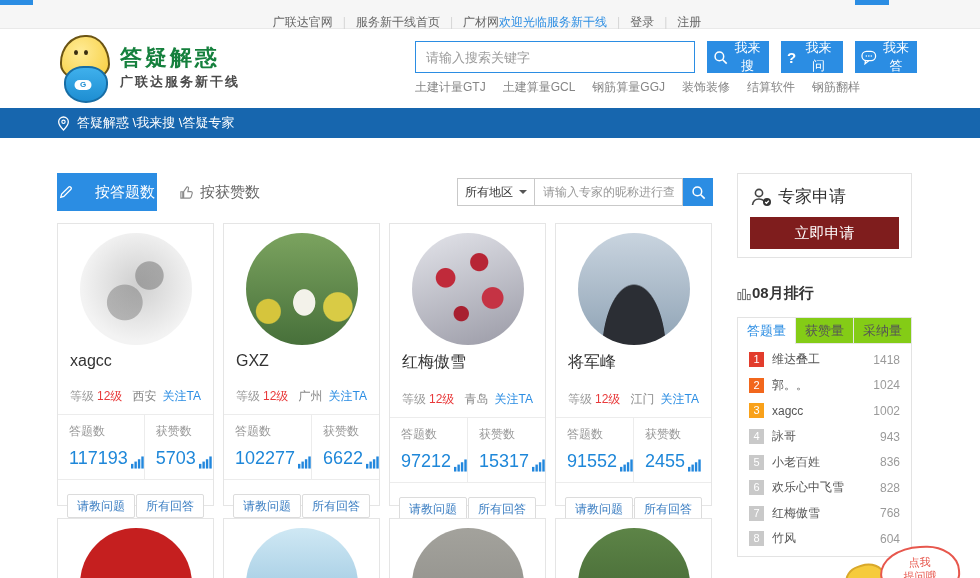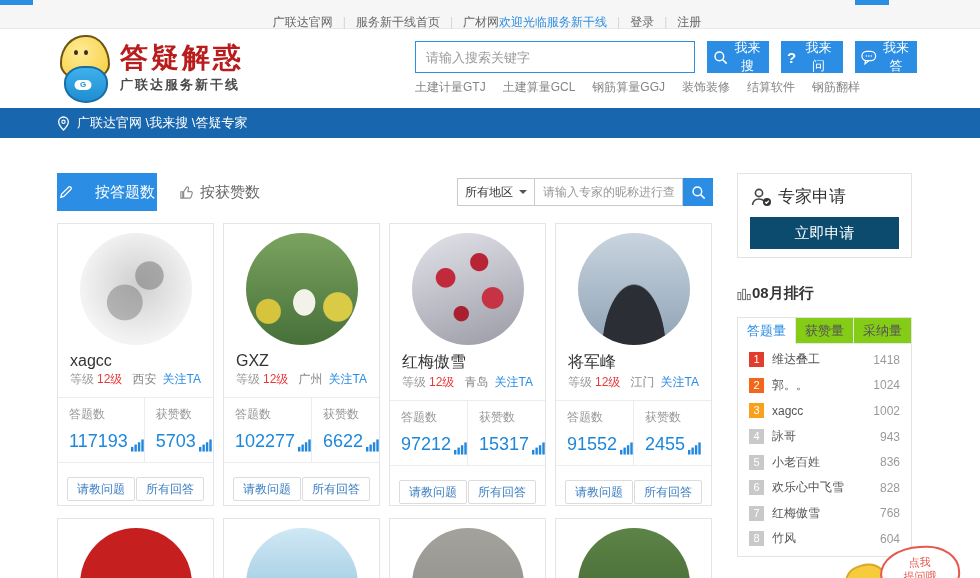--- a/index.html
+++ b/index.html
@@ -28,21 +28,21 @@
     background:radial-gradient(circle at 40% 35%,#ffeb96,#f6cd3a);
     border:2px solid #6b5414;border-radius:52% 48% 46% 46%/62% 66% 38% 38%;}
   .mascot .eye{position:absolute;width:4px;height:5px;background:#3a2d10;border-radius:50%;top:15px;}
   .mascot .eye.l{left:19px;}.mascot .eye.r{left:29px;}
   .mascot .body{position:absolute;bottom:0;left:9px;width:40px;height:33px;
     background:linear-gradient(#3fb0ec,#1e8ed2);border:2px solid #176da5;
     border-radius:46% 46% 52% 52%;}
   .mascot .gbadge{position:absolute;bottom:13px;left:50%;transform:translateX(-50%);
     background:#fff;color:#1e8ed2;font-size:8px;width:17px;height:10px;border-radius:6px;
     text-align:center;line-height:10px;font-weight:bold;}
-  .logo-text .t1{font-size:28px;font-weight:bold;color:#b91c1c;letter-spacing:3px;line-height:1.1;}
+  .logo-text .t1{font-size:22px;font-weight:bold;color:#15803d;letter-spacing:3px;line-height:1.1;}
   .logo-text .t2{font-size:13px;color:#4a4a4a;letter-spacing:2px;margin-top:3px;font-weight:bold;}
 
   .search-block{margin-left:auto;width:502px;}
   .search-row{display:flex;height:32px;gap:12px;}
   .search-input{flex:1;height:32px;box-sizing:border-box;border:1px solid #2b8de3;
     padding:0 10px;font-size:13px;color:#333;outline:none;}
   .search-input::placeholder{color:#9b9b9b;}
   .hbtn{flex:none;width:62px;height:32px;background:#2b8de3;color:#fff;border:none;
     font-size:13px;display:flex;align-items:center;justify-content:center;gap:4px;cursor:pointer;}
   .hbtn .qmark{font-size:15px;font-weight:bold;line-height:1;}
@@ -102,39 +102,39 @@
       radial-gradient(ellipse at 30% 95%,#b0483e 0 18%,transparent 19%),
       linear-gradient(#cfe8f4,#86b9d8);}
   .av7{background:
       radial-gradient(ellipse at 50% 100%,#e5c52f 0 24%,transparent 25%),
       linear-gradient(#a3a29c,#8b8a85);}
   .av8{background:
       radial-gradient(circle at 30% 80%,#2e4f26 0 20%,transparent 21%),
       radial-gradient(circle at 74% 90%,#27421f 0 22%,transparent 23%),
       linear-gradient(#5d8447,#3c5e2e);}
   .card-name{margin:7px 12px 0;font-size:16px;color:#333;cursor:pointer;}
-  .card-meta{display:flex;align-items:baseline;margin:1px 12px 9px;font-size:12px;}
+  .card-meta{display:flex;align-items:baseline;margin:18px 12px 9px;font-size:12px;}
   .lvl-label{color:#999;}
   .lvl-val{color:#e8393a;margin-left:3px;}
   .city{color:#888;margin-left:auto;}
   .follow{color:#2b8de3;margin-left:6px;cursor:pointer;}
   .stats{display:flex;border-top:1px solid #ececec;border-bottom:1px solid #ececec;}
   .stat{flex:1;padding:8px 0 10px 11px;box-sizing:border-box;}
   .stat + .stat{border-left:1px solid #ececec;}
   .stat-label{font-size:12px;color:#999;}
   .stat-value{margin-top:8px;font-size:18px;color:#1e87d9;display:flex;align-items:flex-end;gap:3px;}
   .card-btns{display:flex;justify-content:space-between;padding:14px 9px 0;}
   .cbtn{height:24px;padding:0 9px;font-size:12px;color:#3b7ec2;background:#fff;
     border:1px solid #dcdcdc;border-radius:2px;cursor:pointer;}
 
   
   .sidebar{position:absolute;left:737px;top:173px;width:175px;}
   .apply-box{box-sizing:border-box;border:1px solid #e3e3e3;height:85px;padding:11px 12px 0;}
   .apply-head{display:flex;align-items:center;gap:6px;font-size:17px;color:#333;}
-  .apply-btn{display:block;width:100%;height:32px;margin-top:9px;background:#0c4a6e;color:#fff;
+  .apply-btn{display:block;width:100%;height:32px;margin-top:9px;background:#7f1d1d;color:#fff;
     border:none;font-size:15px;cursor:pointer;}
   .rank-title{display:flex;align-items:center;gap:0;margin:26px 0 0;font-size:15px;color:#333;font-weight:bold;}
   .rank-box{margin-top:14px;border:1px solid #e3e3e3;box-sizing:border-box;}
   .rtabs{display:flex;height:26px;font-size:13px;}
   .rtab{flex:1;text-align:center;line-height:26px;background:#84cc16;color:#555;
     border-left:1px solid #e7e7e7;border-bottom:1px solid #e7e7e7;cursor:pointer;}
   .rtab:first-child{border-left:none;}
   .rtab.active{background:#fff;color:#2b8de3;border-bottom:none;}
   .rank-rows{padding:3px 0 4px;}
   .rank-row{display:flex;align-items:center;height:25.6px;padding:0 11px;font-size:12px;}
@@ -235,21 +235,21 @@
     </div>
   </div>
 
   <div class="navbar">
     <span>
       <svg width="13" height="15" viewBox="0 0 14 16">
           <path d="M7 1a5.2 5.2 0 0 0-5.2 5.2C1.8 10 7 15 7 15s5.2-5 5.2-8.8A5.2 5.2 0 0 0 7 1z" fill="none" stroke="#fff" stroke-width="1.4"></path>
           <circle cx="7" cy="6.2" r="1.8" fill="none" stroke="#fff" stroke-width="1.2"></circle>
         </svg>
     </span>
-    <span>广联达官网 \我来搜 \答疑专家</span>
+    <span>答疑解惑 \我来搜 \答疑专家</span>
   </div>
 
   <div class="main">
     <div class="filter-row">
       <div class="tab-active">
         <span>
           <svg width="14" height="14" viewBox="0 0 16 16">
               <path d="M2 14l1-3.5 8.2-8.2a1.4 1.4 0 0 1 2 0l.5.5a1.4 1.4 0 0 1 0 2L5.5 13z" fill="none" stroke="#fff" stroke-width="1.4"></path>
             </svg>
         </span>

